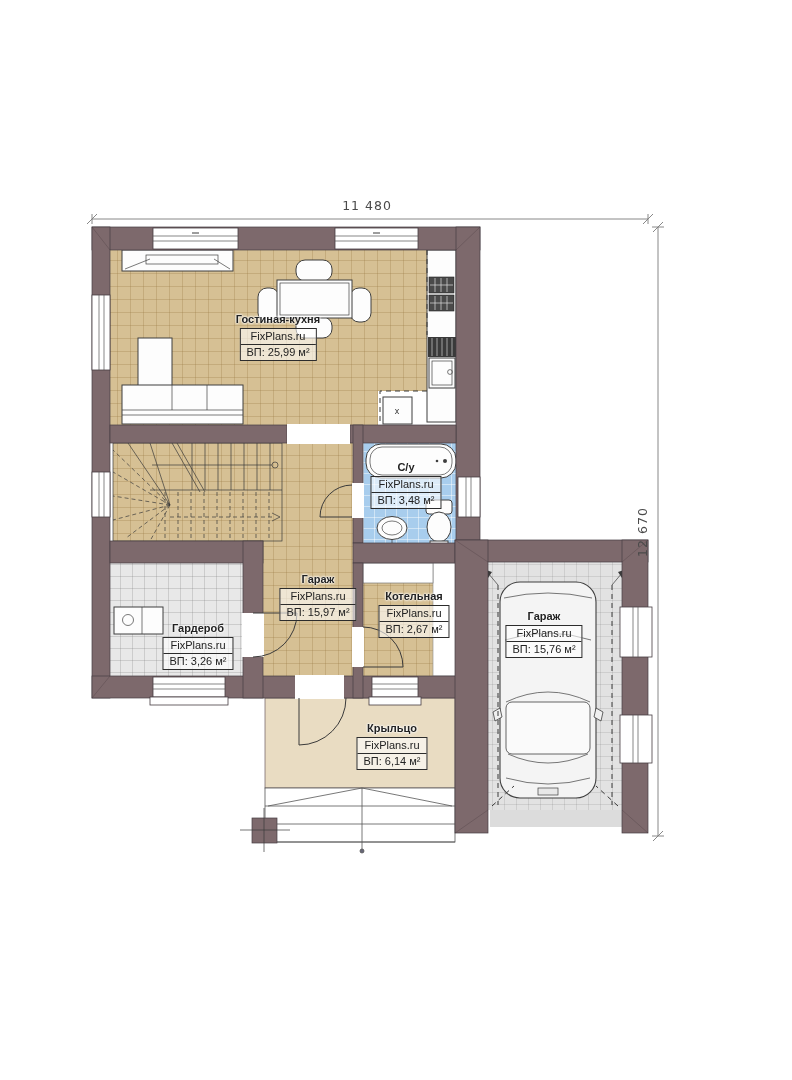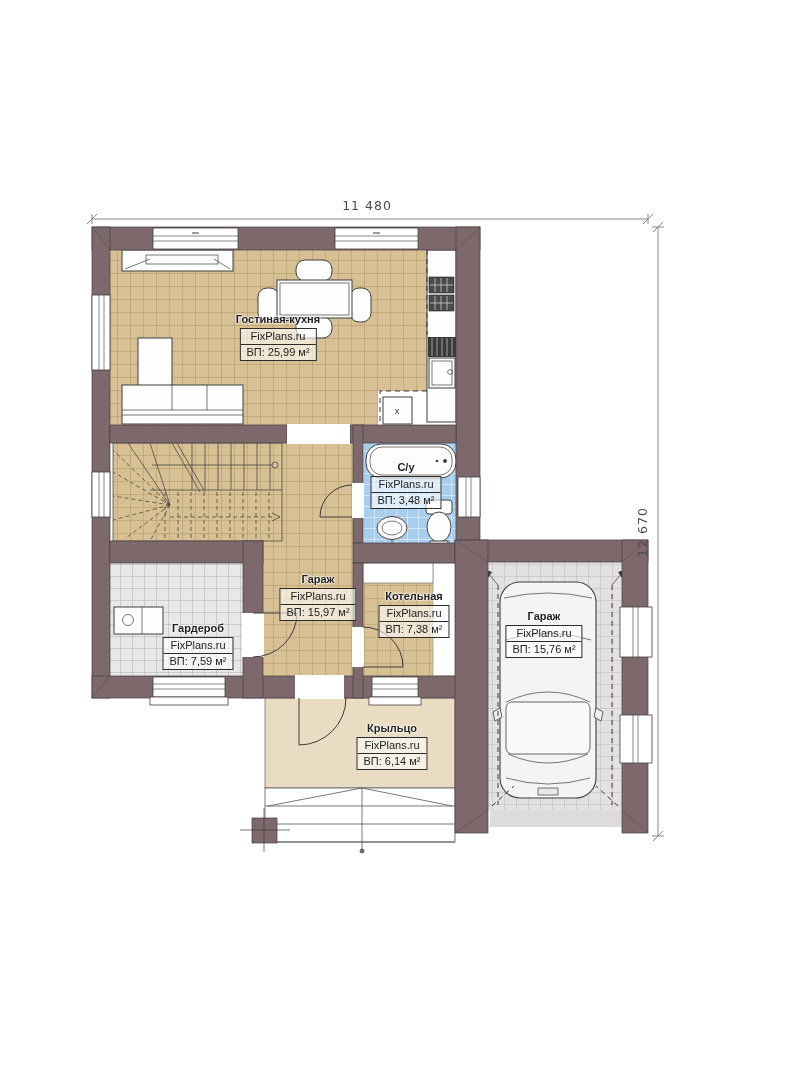--- a/index.html
+++ b/index.html
@@ -334,27 +334,27 @@
 
 <div class="room-label" style="left:318px;top:573px;">
   <div class="rname">Гараж</div>
   <div class="rbox"><div class="rcell">FixPlans.ru</div>
   <div class="rcell">ВП: 15,97 м²</div></div>
 </div>
 
 <div class="room-label" style="left:414px;top:590px;">
   <div class="rname">Котельная</div>
   <div class="rbox"><div class="rcell">FixPlans.ru</div>
-  <div class="rcell">ВП: 7,38 м²</div></div>
+  <div class="rcell">ВП: 2,67 м²</div></div>
 </div>
 
 <div class="room-label" style="left:198px;top:622px;">
   <div class="rname">Гардероб</div>
   <div class="rbox"><div class="rcell">FixPlans.ru</div>
-  <div class="rcell">ВП: 7,59 м²</div></div>
+  <div class="rcell">ВП: 3,26 м²</div></div>
 </div>
 
 <div class="room-label" style="left:544px;top:610px;">
   <div class="rname">Гараж</div>
   <div class="rbox"><div class="rcell">FixPlans.ru</div>
   <div class="rcell">ВП: 15,76 м²</div></div>
 </div>
 
 <div class="room-label" style="left:392px;top:722px;">
   <div class="rname">Крыльцо</div>

